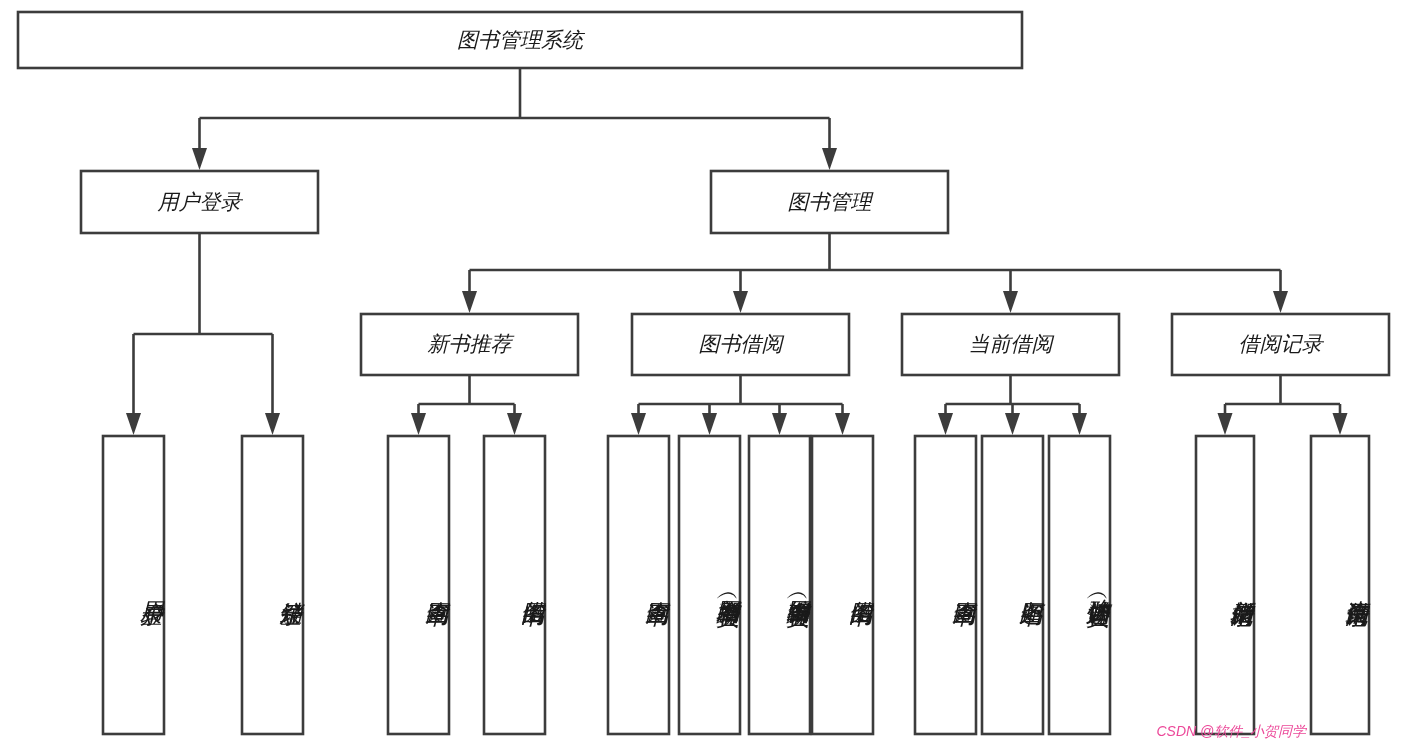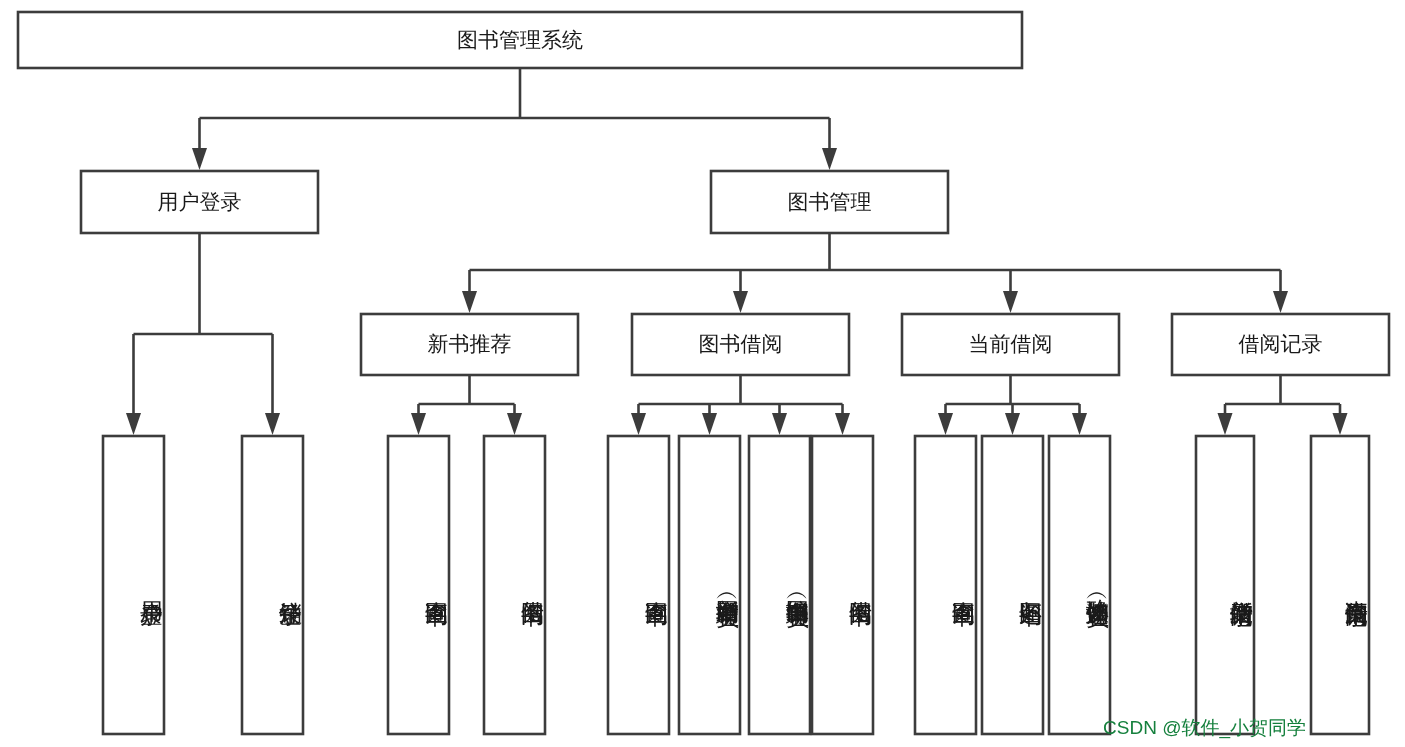--- a/index.html
+++ b/index.html
@@ -11,20 +11,21 @@
     width: 1405px;
     height: 747px;
     font-family: "Liberation Sans", "DejaVu Sans", sans-serif;
     overflow: hidden;
     position: relative;
   }
   #diagram-root {
     position: relative;
     width: 1314px;
     height: 747px;
+    font-style: italic;
   }
   svg#tree-svg {
     position: absolute;
     top: 0;
     left: 0;
     width: 1405px;
     height: 747px;
   }
   .node-box {
     fill: #ffffff;
@@ -61,22 +62,22 @@
     display: flex;
     align-items: flex-start;
     justify-content: center;
     pointer-events: none;
   }
   .watermark {
     position: absolute;
     right: 8px;
     bottom: 6px;
     font-family: "Liberation Sans", "DejaVu Sans", sans-serif;
-    font-size: 19px;
-    color: #15803d;
+    font-size: 14px;
+    color: #ec4899;
     white-space: nowrap;
   }
 </style>
 </head>
 <body>
 
 <div id="diagram-root">
   <svg id="tree-svg" viewBox="0 0 1405 747">
     <g id="connectors">
         <line x1="520" y1="68" x2="520" y2="118" class="connector"></line>

